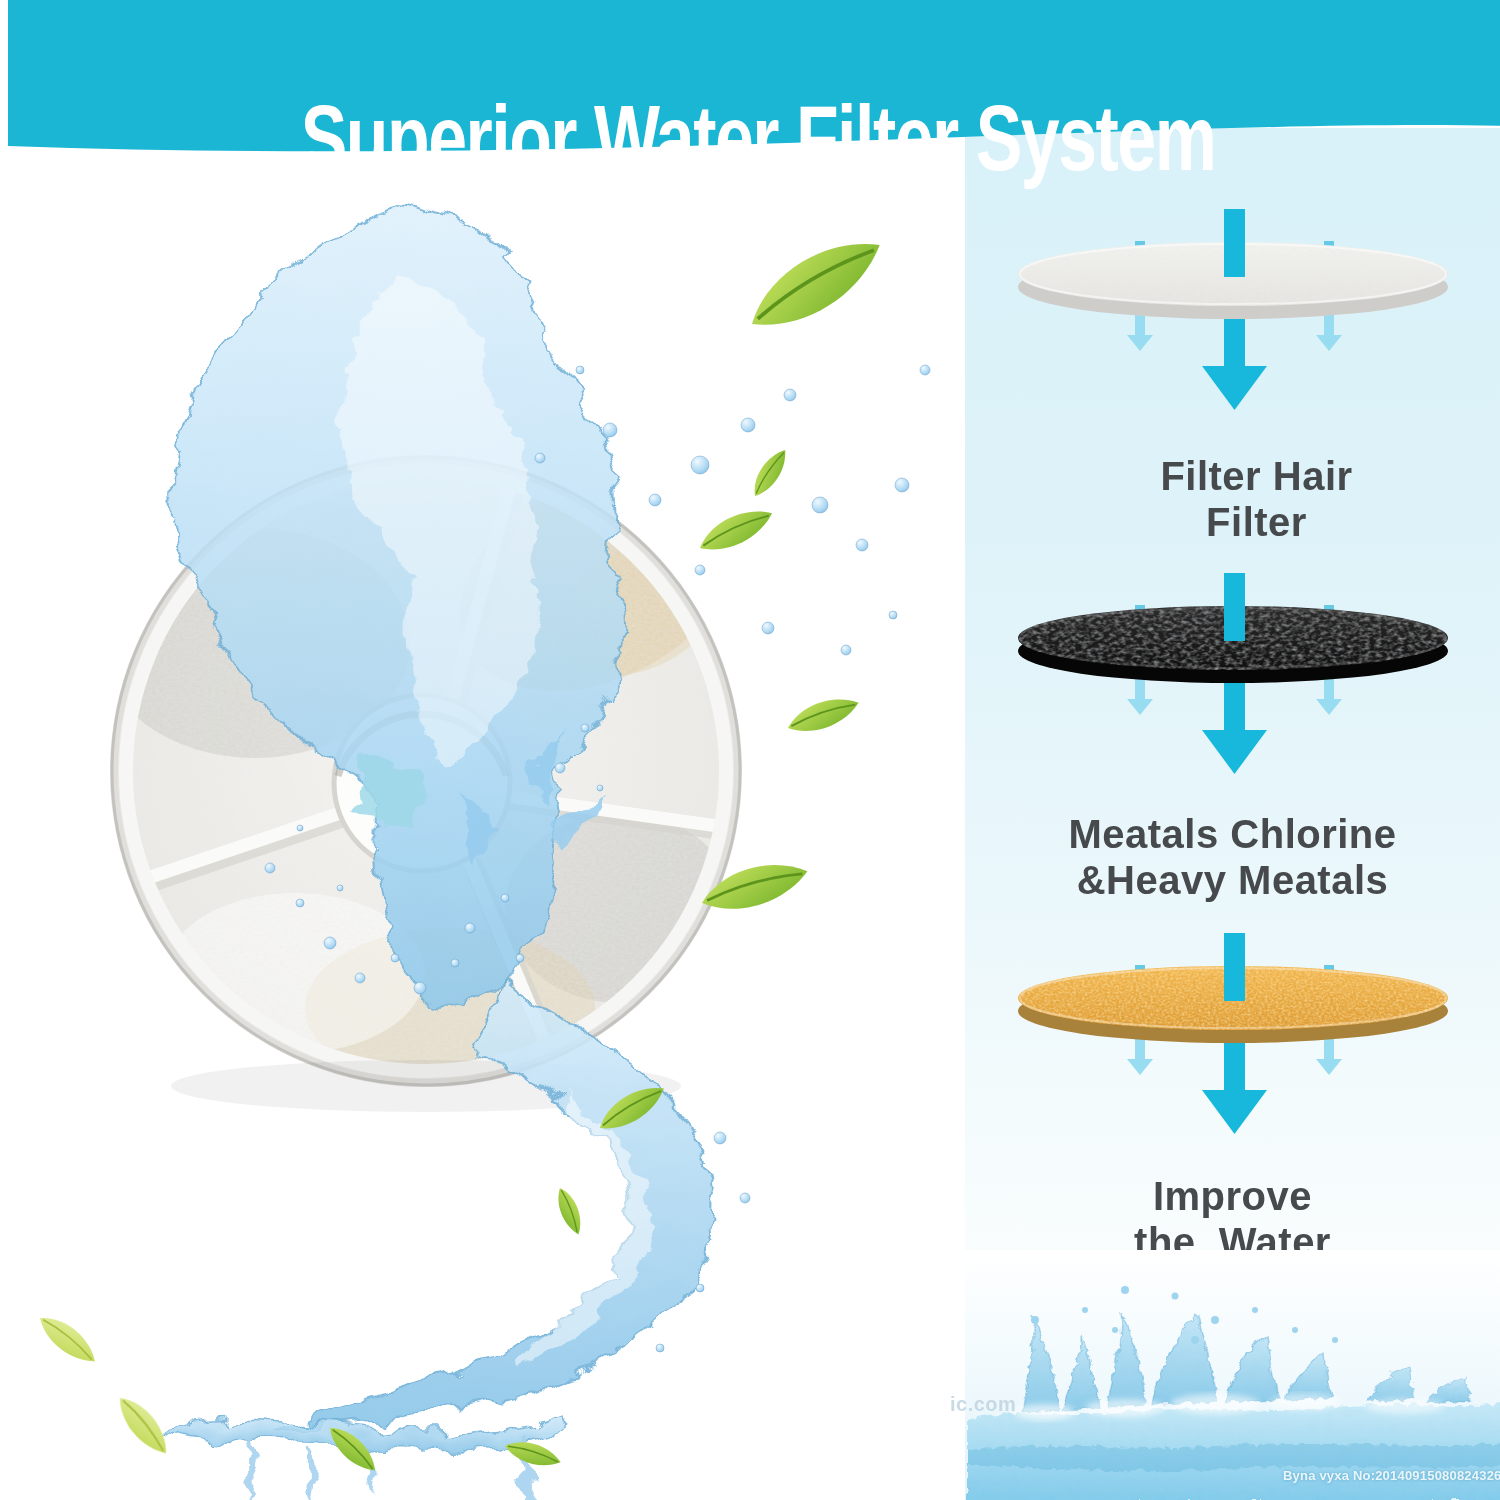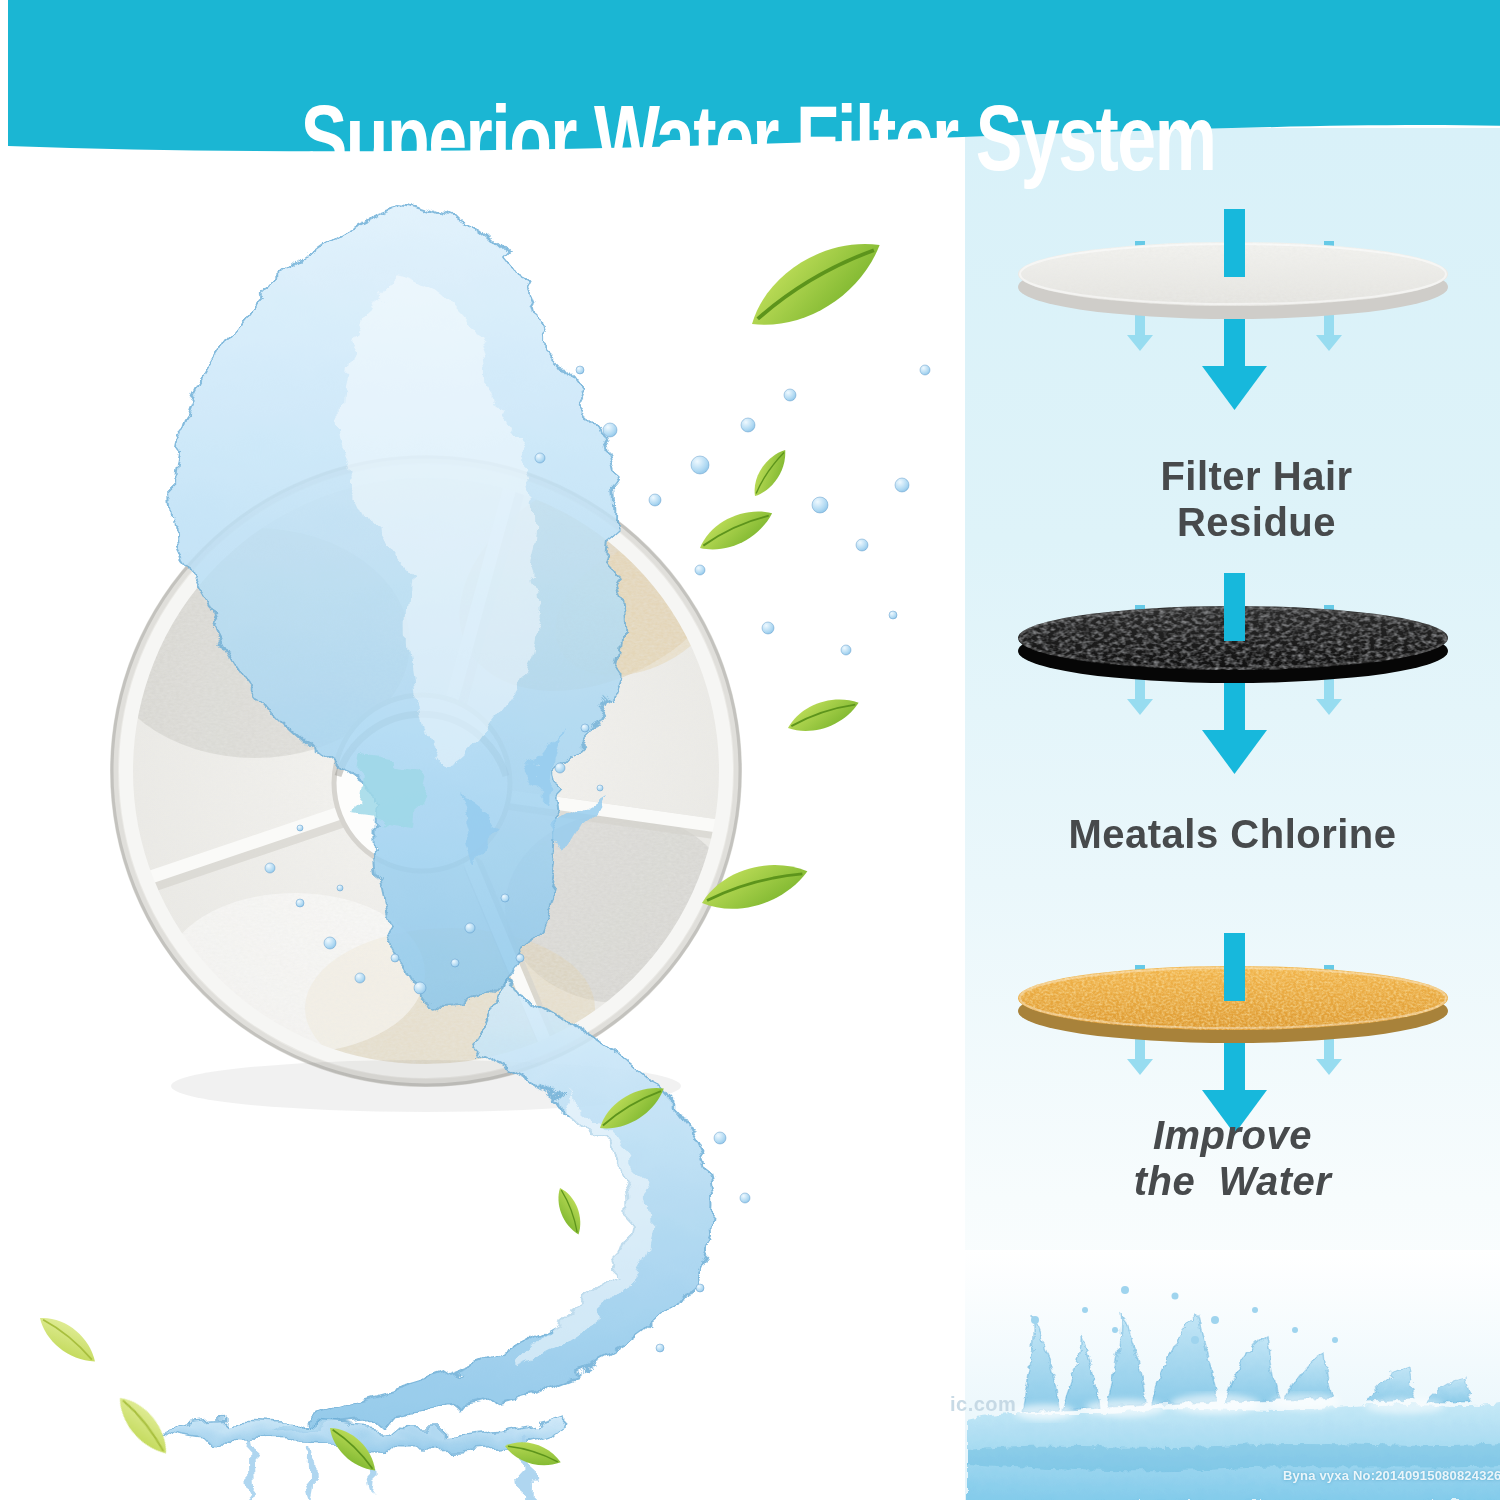--- a/index.html
+++ b/index.html
@@ -29,21 +29,21 @@
   .arrow-strong{fill:var(--arrow-strong,#17b8dc);}
   .arrow-mid{fill:var(--arrow-mid,#66cae7);}
   .arrow-soft{fill:var(--arrow-soft,#97dcf0);}
   .stage-label{
     position:absolute;left:0;width:535px;text-align:center;
     color:var(--label,#474a4c);font-size:40px;font-weight:bold;line-height:46px;letter-spacing:.5px;
   }
   .stage-label span{white-space:pre;}
   .stage-label.l1{top:325px;padding-left:48px;}
   .stage-label.l2{top:683px;}
-  .stage-label.l3{top:984px;font-style:italic;}
+  .stage-label.l3{top:1045px;}
   .water-photo{position:absolute;left:0;top:1122px;width:535px;height:250px;}
   
   .left-art{position:absolute;left:0;top:128px;width:965px;height:1372px;z-index:4;}
   
   .watermark-left{
     position:absolute;left:950px;top:1393px;z-index:20;
     font-size:20px;font-weight:bold;color:rgba(190,212,224,0.85);letter-spacing:.5px;
   }
   .watermark-right{
     position:absolute;left:1283px;top:1468px;z-index:20;
@@ -170,21 +170,21 @@
       <g>
         <ellipse cx="268" cy="123" rx="215" ry="32" fill="#cfcdc9"></ellipse>
         <ellipse cx="268" cy="110" rx="215" ry="32" fill="url(#gFiberTop)"></ellipse>
         <ellipse cx="268" cy="110" rx="215" ry="32" fill="#000" filter="url(#texFiber)" opacity="0.85"></ellipse>
         <ellipse cx="268" cy="110" rx="213" ry="30" fill="none" stroke="rgba(255,255,255,0.5)" stroke-width="2"></ellipse>
       </g>
       <rect class="arrow-strong" x="259" y="45" width="21" height="68"></rect>
     </svg>
     <div class="stage-label l1">
       <span>Filter Hair</span><br>
-      <span>Residue</span>
+      <span>Filter</span>
     </div>
 
     <svg class="stage-svg s2" viewBox="0 0 535 260">
       <g>
         <rect class="arrow-mid" x="170" y="77" width="10" height="29"></rect>
         <rect class="arrow-mid" x="359" y="77" width="10" height="29"></rect>
       </g>
       <g>
         <rect class="arrow-soft" x="170" y="140" width="10" height="31"></rect>
         <path class="arrow-soft" d="M162,171 L188,171 L175,187 Z"></path>
@@ -198,20 +198,21 @@
       <g>
         <ellipse cx="268" cy="123" rx="215" ry="32" fill="#060606"></ellipse>
         <ellipse cx="268" cy="110" rx="215" ry="32" fill="url(#gCarbonTop)"></ellipse>
         <ellipse cx="268" cy="110" rx="215" ry="32" fill="#000" filter="url(#texCarbon)" opacity="0.9"></ellipse>
         <ellipse cx="268" cy="110" rx="213" ry="30" fill="none" stroke="rgba(255,255,255,0.12)" stroke-width="2"></ellipse>
       </g>
       <rect class="arrow-strong" x="259" y="45" width="21" height="68"></rect>
     </svg>
     <div class="stage-label l2">
       <span>Meatals Chlorine</span><br>
+      <span>&amp;Heavy Meatals</span>
     </div>
 
     <svg class="stage-svg s3" viewBox="0 0 535 260">
       <g>
         <rect class="arrow-mid" x="170" y="77" width="10" height="29"></rect>
         <rect class="arrow-mid" x="359" y="77" width="10" height="29"></rect>
       </g>
       <g>
         <rect class="arrow-soft" x="170" y="140" width="10" height="31"></rect>
         <path class="arrow-soft" d="M162,171 L188,171 L175,187 Z"></path>

